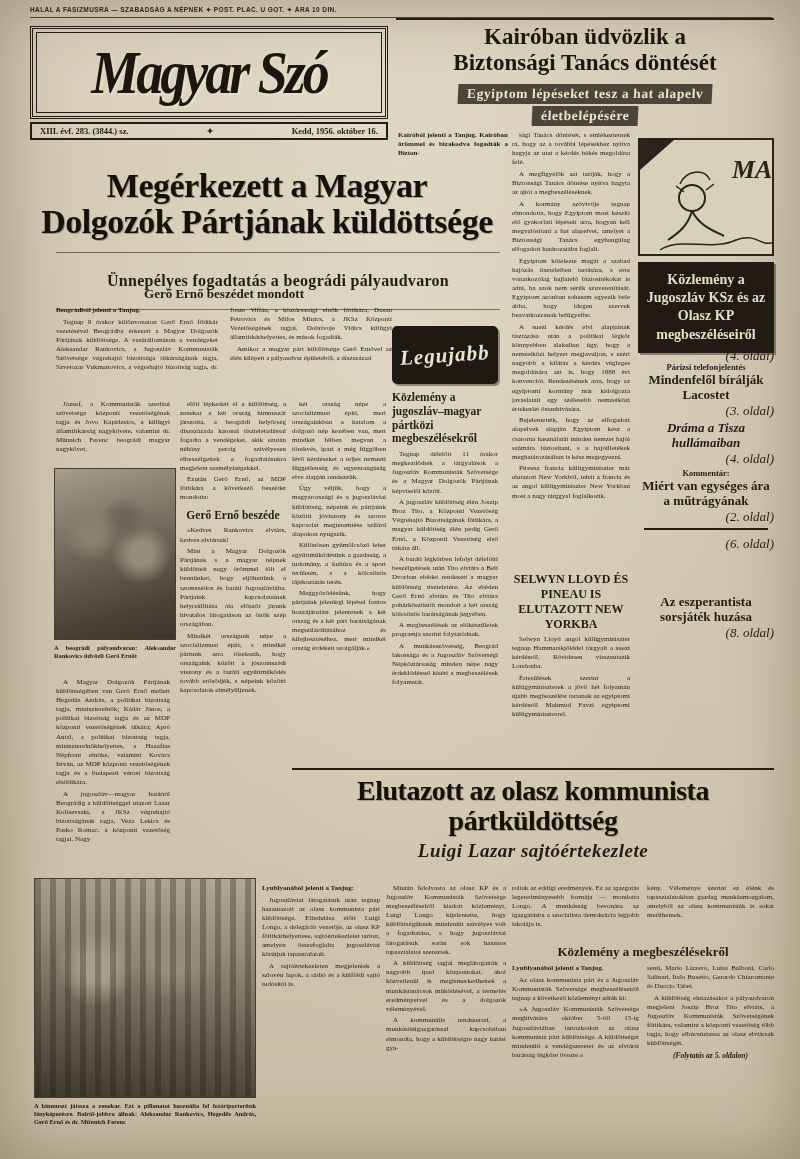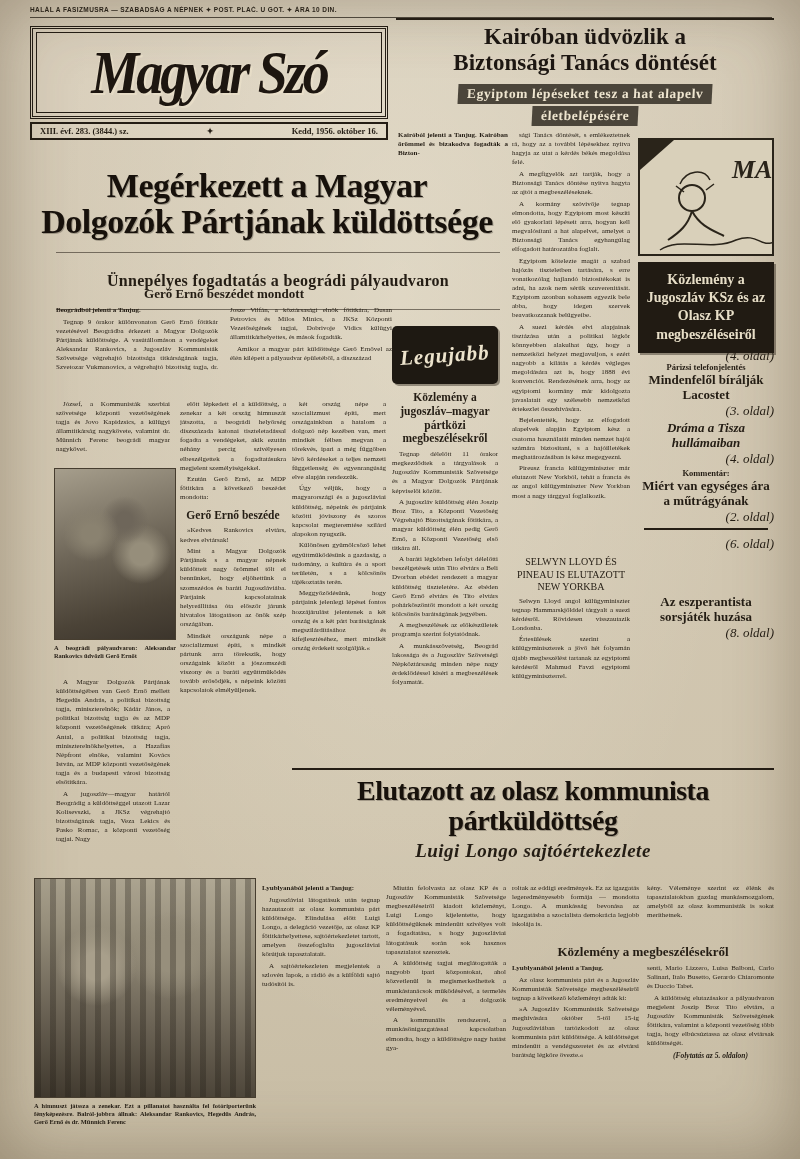--- a/index.html
+++ b/index.html
@@ -41,22 +41,22 @@
       radial-gradient(circle at 62% 35%, #978f7c 0 16px, transparent 44px),
       linear-gradient(8deg,#3f382d 0%,#6a6254 35%,#968e7b 70%,#b2aa96 100%)}
   .caption{font-size:6.4px;font-weight:bold;line-height:1.28;text-align:justify;color:#241d14}
   .blackbox{background:#211b13;color:#e7dec7;text-align:center;font-weight:bold;padding:9px 7px;font-size:14px;line-height:1.3;box-shadow:2px 2px 0 rgba(30,22,12,.4)}
   .pageref{font-size:13px;font-style:italic;text-align:right;color:#241d14}
   .rail{text-align:center;color:#241d14}
   .rail .kick{font-size:8.5px;font-weight:bold}
   .rail .t{font-size:13px;font-weight:bold;line-height:1.18}
   .latest-logo{background:#1e1912;border-radius:5px;display:flex;align-items:center;justify-content:center;height:58px;box-shadow:2px 2px 0 rgba(30,22,12,.4)}
   .latest-logo span{font-style:italic;font-weight:bold;font-size:21px;color:#ece3cc;transform:rotate(-4deg);letter-spacing:1px}
-  .latest-h{font-size:11.5px;font-weight:bold;text-align:center;line-height:1.2;margin:7px 0 4px}
-  .selwyn-h{font-size:10px;font-weight:normal;text-align:center;line-height:1.25;margin:0 0 3px}
+  .latest-h{font-size:11.5px;font-weight:bold;line-height:1.2;margin:7px 0 4px}
+  .selwyn-h{font-size:12px;font-weight:bold;text-align:center;line-height:1.25;margin:16px 0 3px}
   .dep-h{font-size:28px;font-weight:bold;text-align:center;line-height:1.08;color:#17110b;letter-spacing:-.5px;text-shadow:1px 1px 0 rgba(23,17,11,.25)}
   .dep-sub{font-size:19px;font-style:italic;font-weight:bold;text-align:center;margin-top:4px;letter-spacing:.5px}
   .flexrow{display:flex;gap:8px}
   .cartoon{background:#d9d0ba;border:2px solid #2a241a;position:relative;overflow:hidden}
   .cont-note{font-size:7.5px;font-weight:bold;font-style:italic;text-align:center}
 </style>
 </head>
 <body>
 
 <div class="page">
@@ -197,21 +197,21 @@
       <p>A baráti légkörben lefolyt délelőtti beszélgetések után Tito elvtárs a Beli Dvorban ebédet rendezett a magyar küldöttség tiszteletére. Az ebéden Gerő Ernő elvtárs és Tito elvtárs pohárköszöntőt mondott a két ország kölcsönös barátságának jegyében.</p>
       <p>A megbeszélések az előkészületek programja szerint folytatódnak.</p>
       <p>A munkásszövetség, Beográd lakossága és a Jugoszláv Szövetségi Népköztársaság minden népe nagy érdeklődéssel kíséri a megbeszélések folyamatát.</p>
     </div>
   </div>
 
   <div class="abs hrule" style="left:292px;top:768px;width:482px"></div>
   <div class="abs" style="left:292px;top:776px;width:482px">
     <div class="dep-h">Elutazott az olasz kommunista</div>
     <div class="dep-h">pártküldöttség</div>
-    <div class="dep-sub">Luigi Longo sajtóértekezlete</div>
+    <div class="dep-sub">Luigi Lazar sajtóértekezlete</div>
   </div>
 
   <div class="abs body" style="left:262px;top:884px;width:118px;height:266px">
     <p class="first">Lyublyanából jelenti a Tanjug:</p>
     <p>Jugoszláviai látogatásuk után tegnap hazautazott az olasz kommunista párt küldöttsége. Elindulása előtt Luigi Longo, a delegáció vezetője, az olasz KP főtitkárhelyettese, sajtóértekezletet tartott, amelyen összefoglalta jugoszláviai körútjuk tapasztalatait.</p>
     <p>A sajtóértekezleten megjelentek a szlovén lapok, a rádió és a külföldi sajtó tudósítói is.</p>
   </div>
   <div class="abs body" style="left:386px;top:884px;width:120px;height:266px">
     <p>Miután felolvasta az olasz KP és a Jugoszláv Kommunisták Szövetsége megbeszéléseiről kiadott közleményt, Luigi Longo kijelentette, hogy küldöttségüknek mindenütt szívélyes volt a fogadtatása, s hogy jugoszláviai látogatásuk során sok hasznos tapasztalatot szereztek.</p>
     <p>A küldöttség tagjai meglátogatták a nagyobb ipari központokat, ahol közvetlenül is megismerkedhettek a munkástanácsok működésével, a termelés eredményeivel és a dolgozók véleményével.</p>

